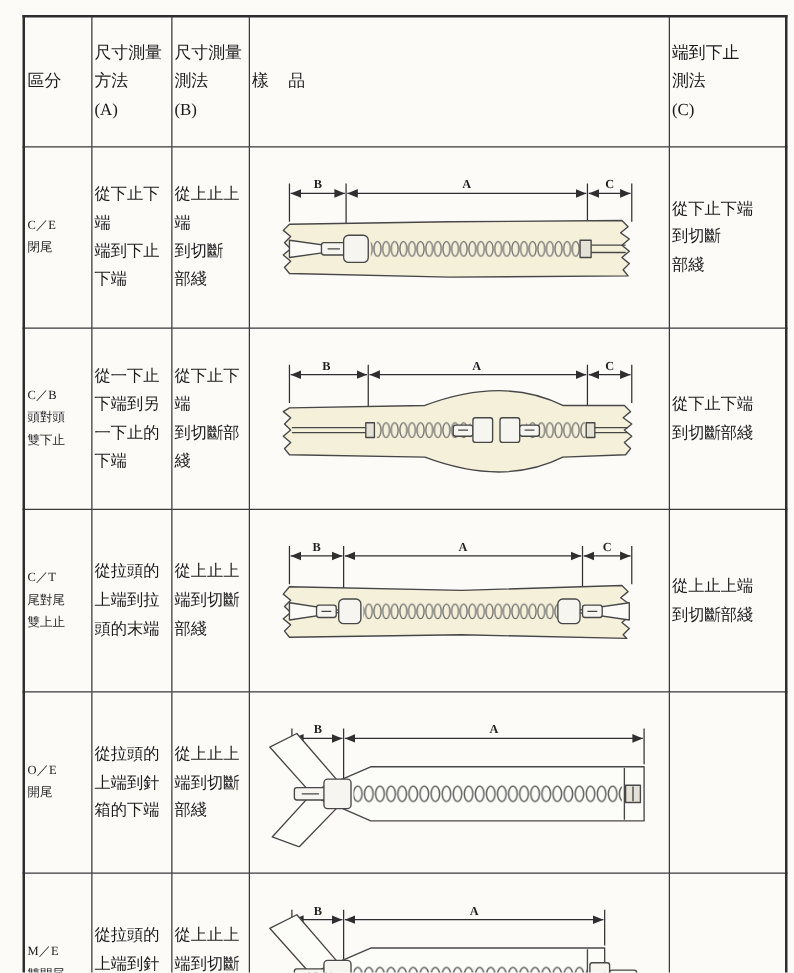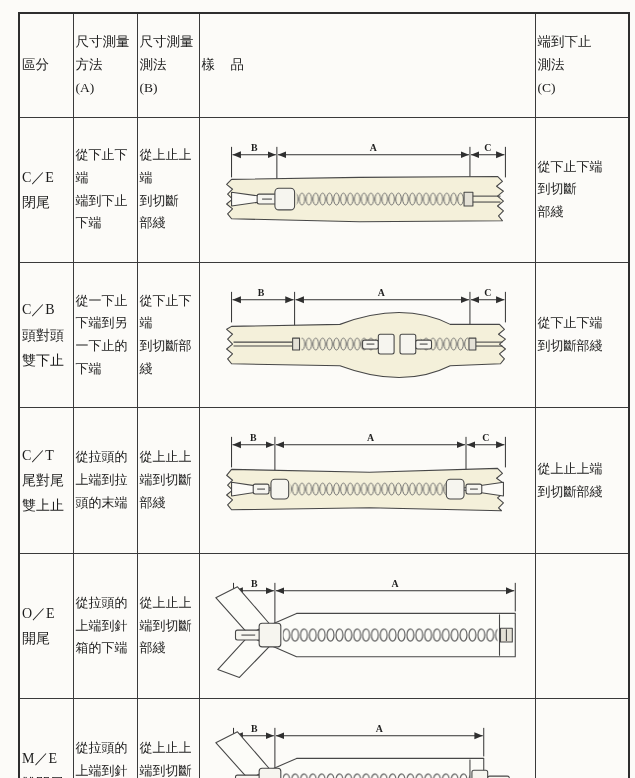--- a/index.html
+++ b/index.html
@@ -19,21 +19,21 @@
   }
   .mt td,.mt th{
     border:1.6px solid #3a3a3a;
     text-align:left;vertical-align:middle;
     padding:2px;
     white-space:pre-line;
     font-weight:normal;
   }
   .mt th{font-size:13.5px;line-height:1.7}
   .hdr-sample{font-size:19px;font-weight:bold;letter-spacing:1px}
-  .cat{font-weight:bold;font-size:14px;line-height:1.8}
+  .cat{font-weight:bold;font-size:10px;line-height:1.8}
   .txt{font-size:13px;line-height:1.75}
   .sample-cell{padding:1px}
   .diag{width:100%;height:100%;display:block}
   
   .diag .s{stroke:#474747;stroke-width:1.1;fill:none;stroke-linejoin:round}
   .diag .f-beige{fill:#f4f0da}
   .diag .f-white{fill:#fcfcf8}
   .diag .f-notch{fill:#fcfbf7}
   .diag .f-part{fill:#f6f5ef}
   .diag .f-stop{fill:#e4e1d6}

